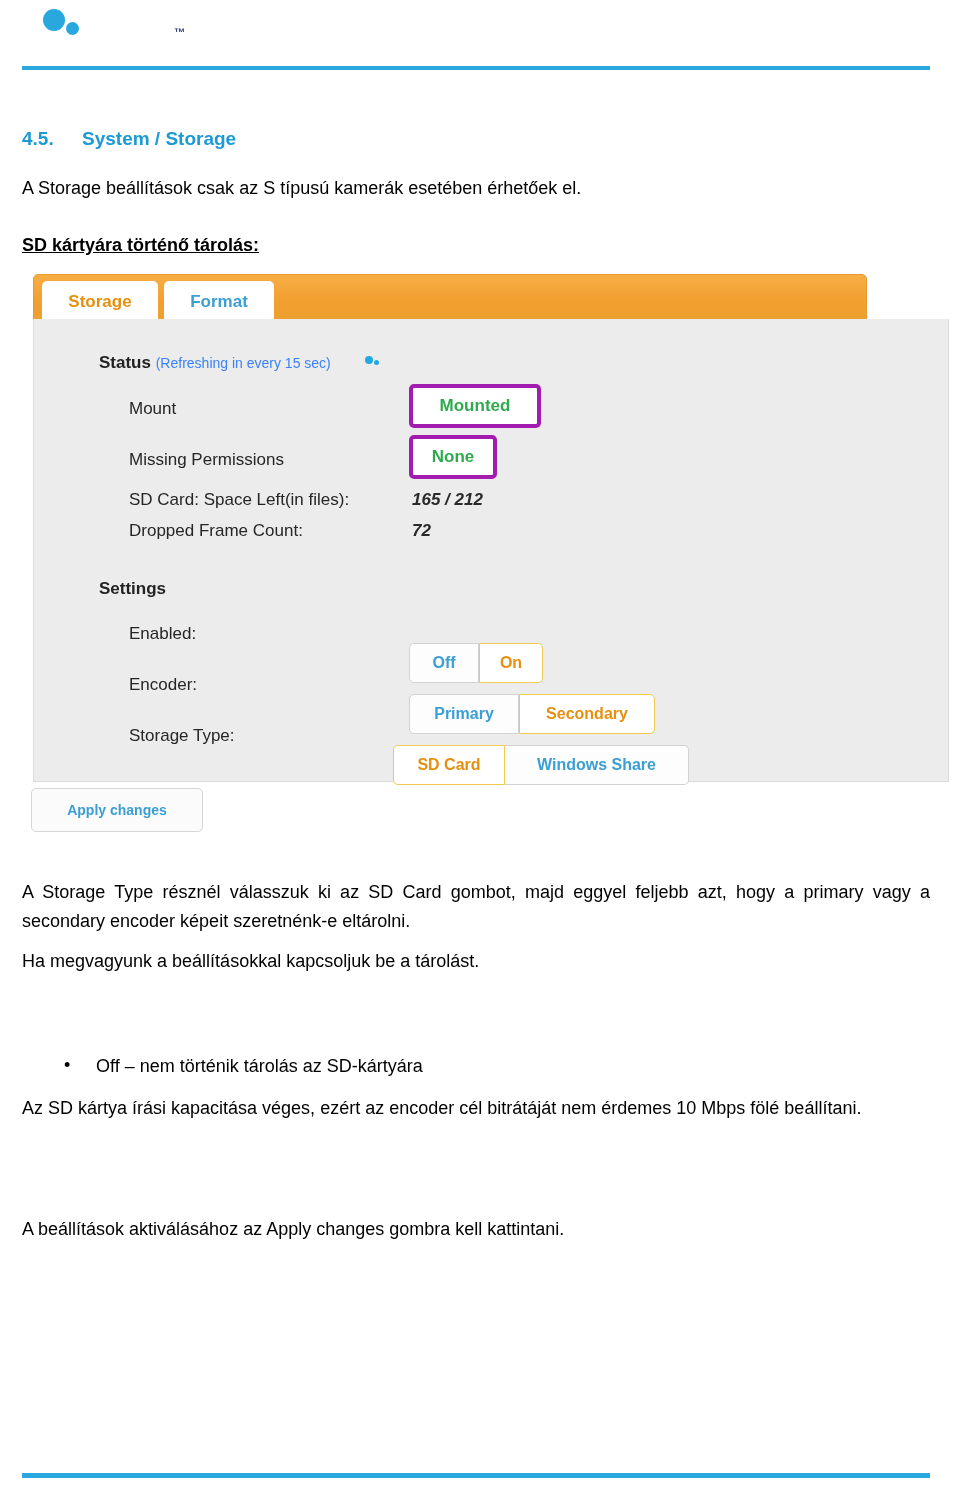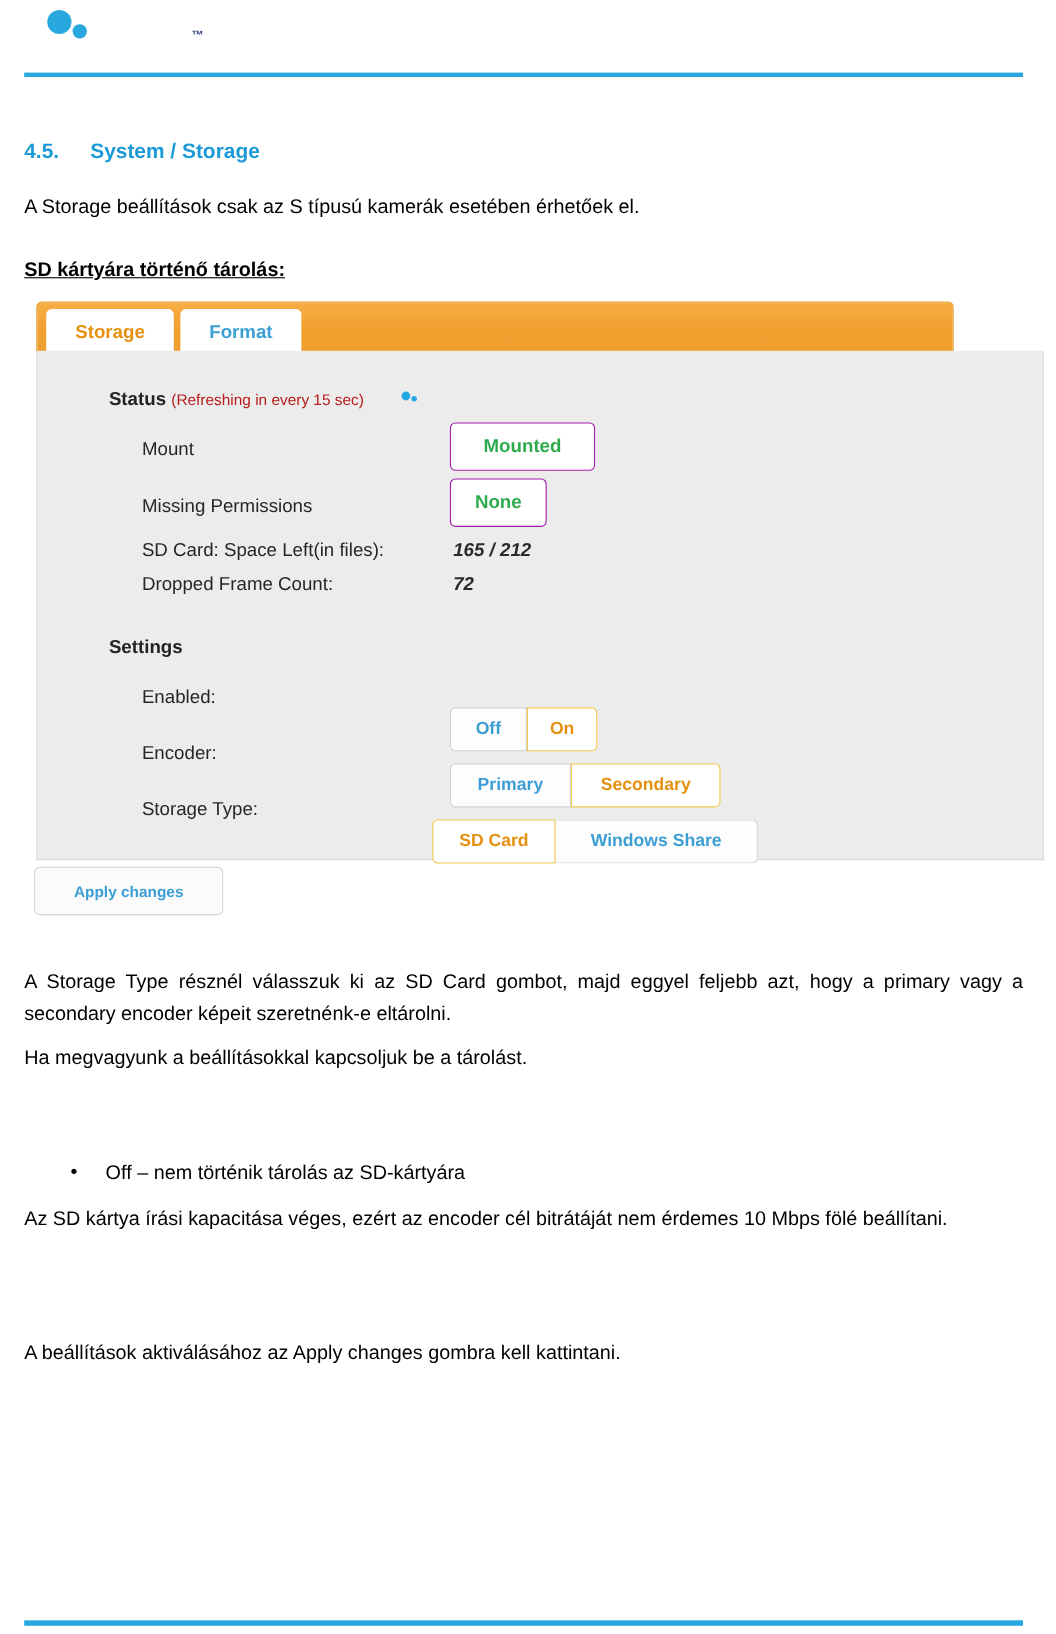--- a/index.html
+++ b/index.html
@@ -172,21 +172,21 @@
     left: 68px;
     top: 79px;
     font-size: 17px;
     color: #222;
     white-space: nowrap;
   }
   .status-title b { font-weight: bold; }
   .status-title .sub {
     font-size: 14px;
     font-weight: normal;
-    color: #b91c1c;
+    color: #3b82f6;
   }
   .spinner-dots {
     position: absolute;
     left: 334px;
     top: 82px;
     width: 18px;
     height: 12px;
   }
   .spinner-dots i {
     position: absolute;
@@ -208,21 +208,21 @@
     font-size: 17px;
     font-weight: bold;
     font-style: italic;
     color: #2a2a2a;
     white-space: nowrap;
   }
 
   .status-pill {
     position: absolute;
     background: #ffffff;
-    border: 1px solid #a21caf;
+    border: 4px solid #a21caf;
     border-radius: 5px;
     color: #2fab4e;
     font-size: 17px;
     font-weight: bold;
     display: flex;
     align-items: center;
     justify-content: center;
     box-sizing: border-box;
   }
 

